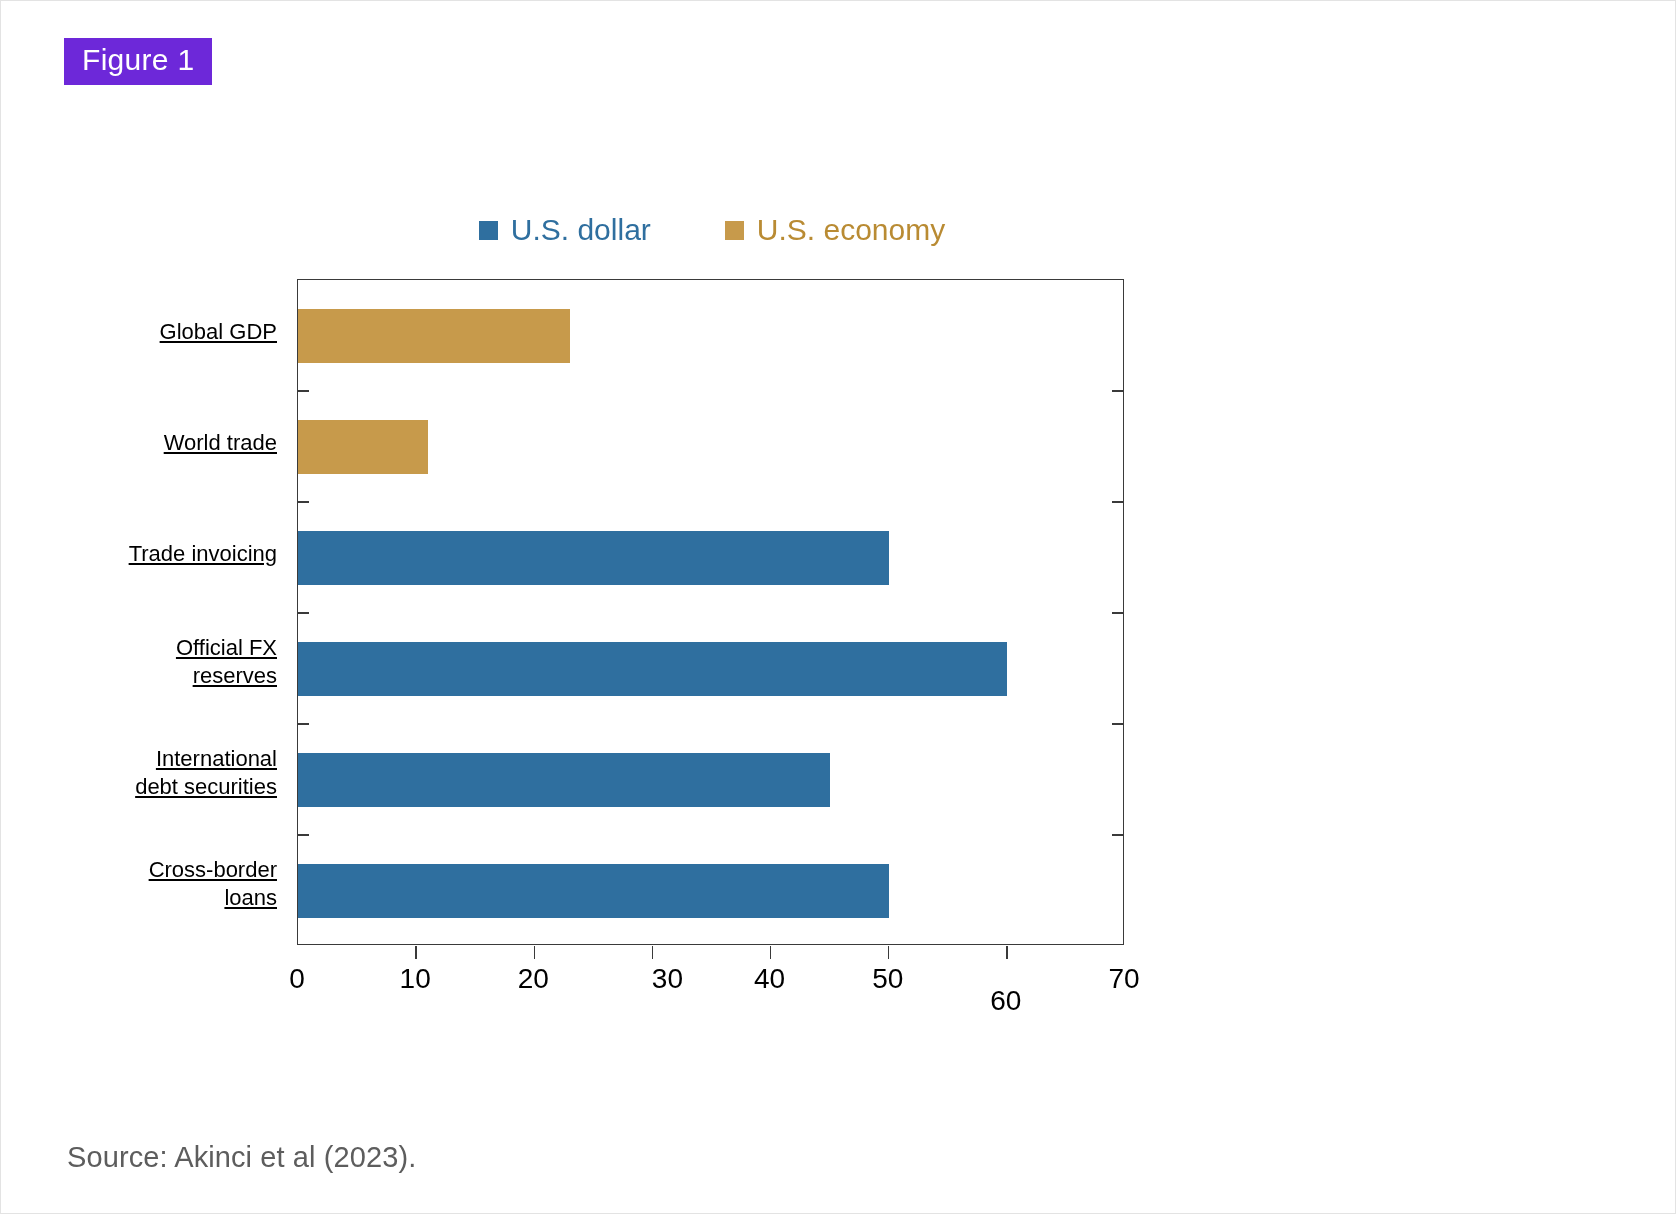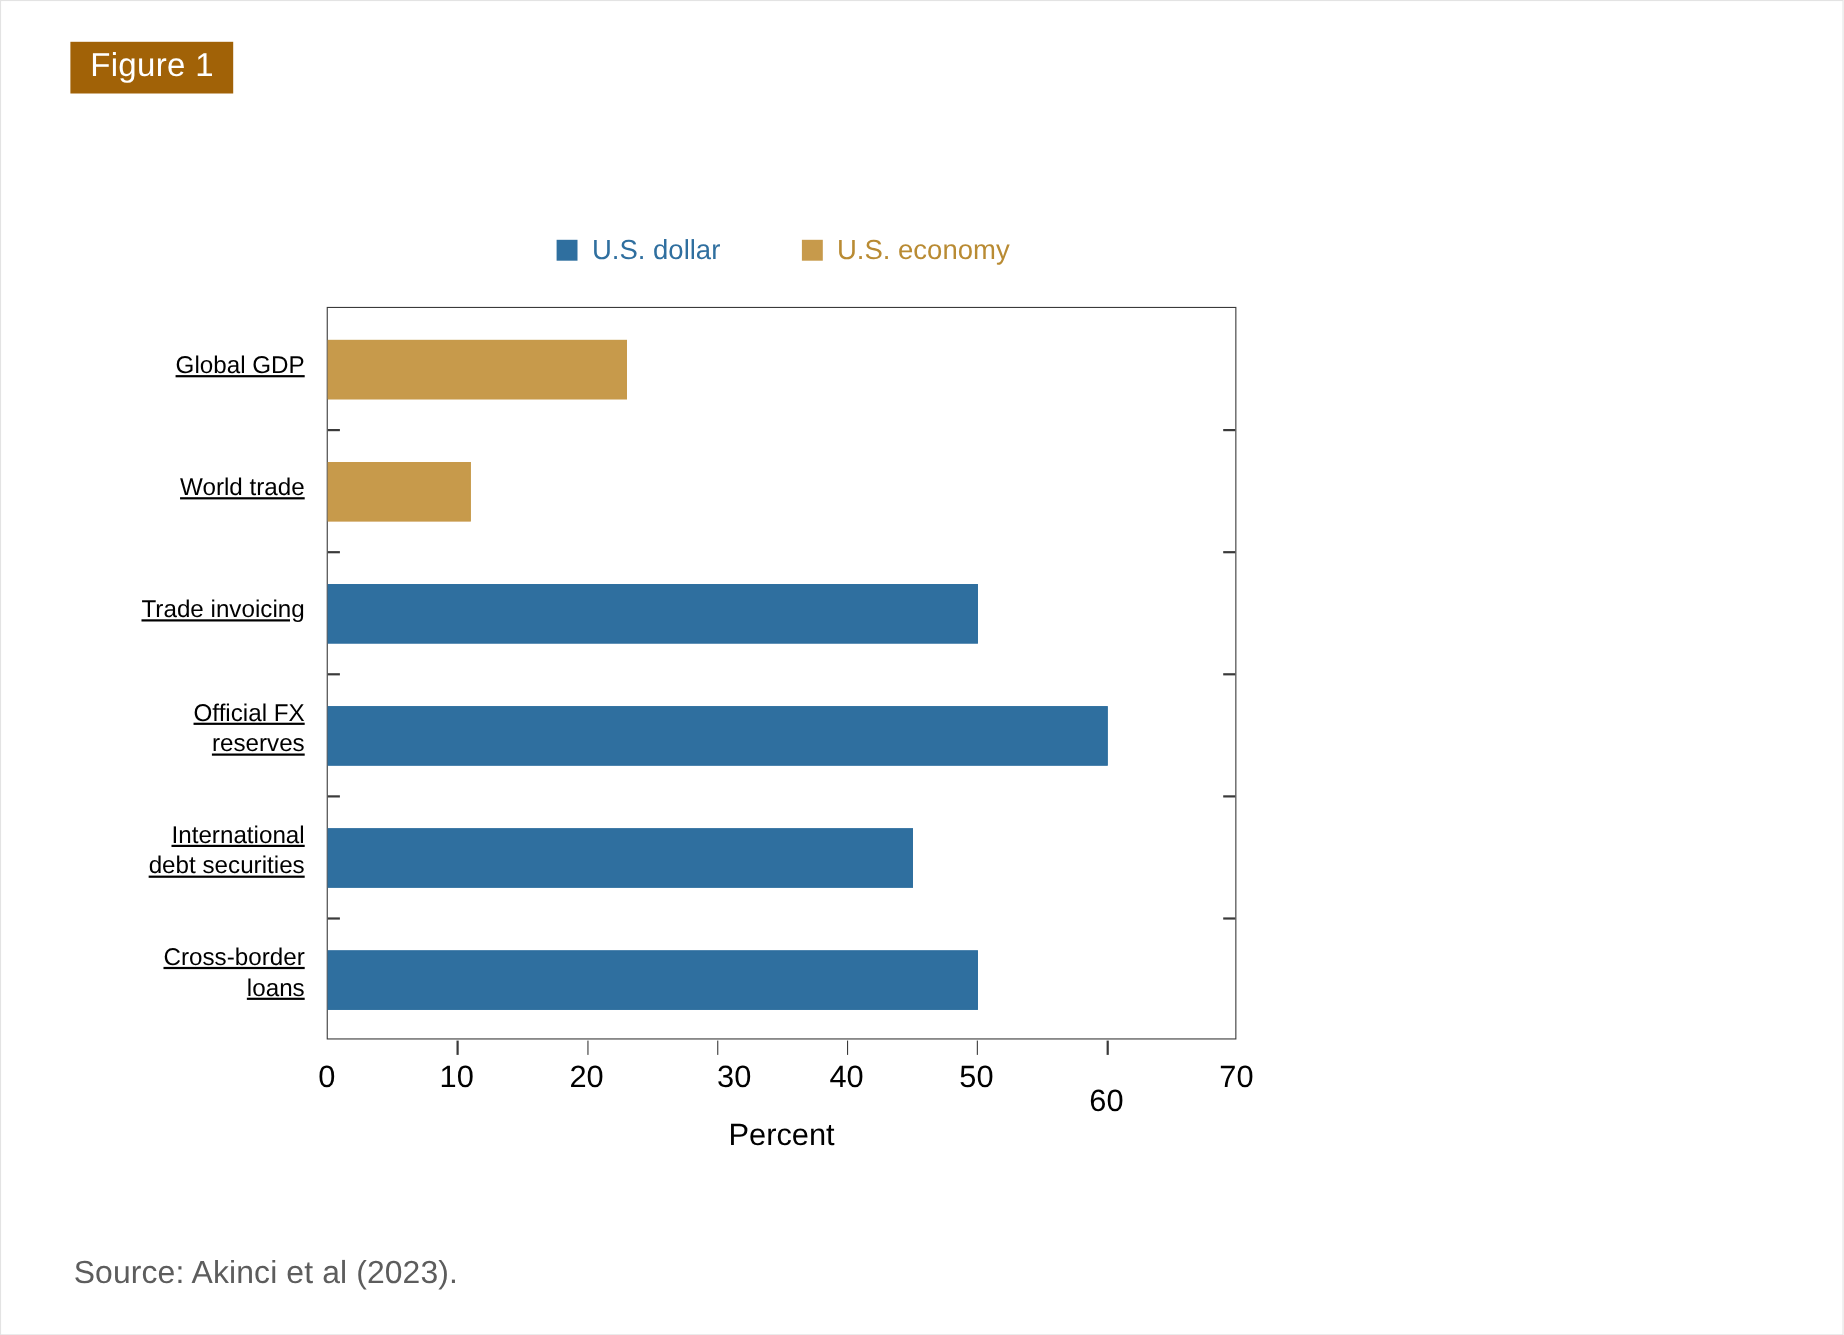--- a/index.html
+++ b/index.html
@@ -24,21 +24,21 @@
     box-sizing: border-box;
     border: 1px solid #e3e3e3;
     background: #ffffff;
   }
 
   
   #figure-badge {
     position: absolute;
     left: 63px;
     top: 37px;
-    background: #a16207;
+    background: #6d28d9;
     color: #ffffff;
     font-family: "Liberation Sans", sans-serif;
     font-size: 30px;
     font-weight: 500;
     letter-spacing: 0.3px;
     padding: 6px 18px 9px 18px;
     line-height: 1.05;
     white-space: nowrap;
   }
 
@@ -69,21 +69,21 @@
     width: 830px;
     display: flex;
     justify-content: center;
     align-items: center;
     gap: 74px;
   }
   .legend-item {
     display: flex;
     align-items: center;
     gap: 13px;
-    font-size: 25px;
+    font-size: 30px;
     line-height: 1;
   }
   .legend-swatch {
     width: 19px;
     height: 19px;
     display: inline-block;
     flex: none;
   }
   .legend-label { white-space: nowrap; }
 
@@ -254,17 +254,16 @@
       <div class="xticklabel" style="left: 0px;">0</div>
       <div class="xticklabel" style="left: 118.143px;">10</div>
       <div class="xticklabel" style="left: 236.286px;">20</div>
       <div class="xticklabel" style="left: 354.429px; margin-left: 16px;">30</div>
       <div class="xticklabel" style="left: 472.571px;">40</div>
       <div class="xticklabel" style="left: 590.714px;">50</div>
       <div class="xticklabel" style="left: 708.857px; margin-top: 22px;">60</div>
       <div class="xticklabel" style="left: 827px;">70</div>
     </div>
 
-  <div id="xaxis-title">Percent</div>
 
   <div id="source-note">Source: Akinci et al (2023).</div>
 
 </div>
 
 </body></html>

